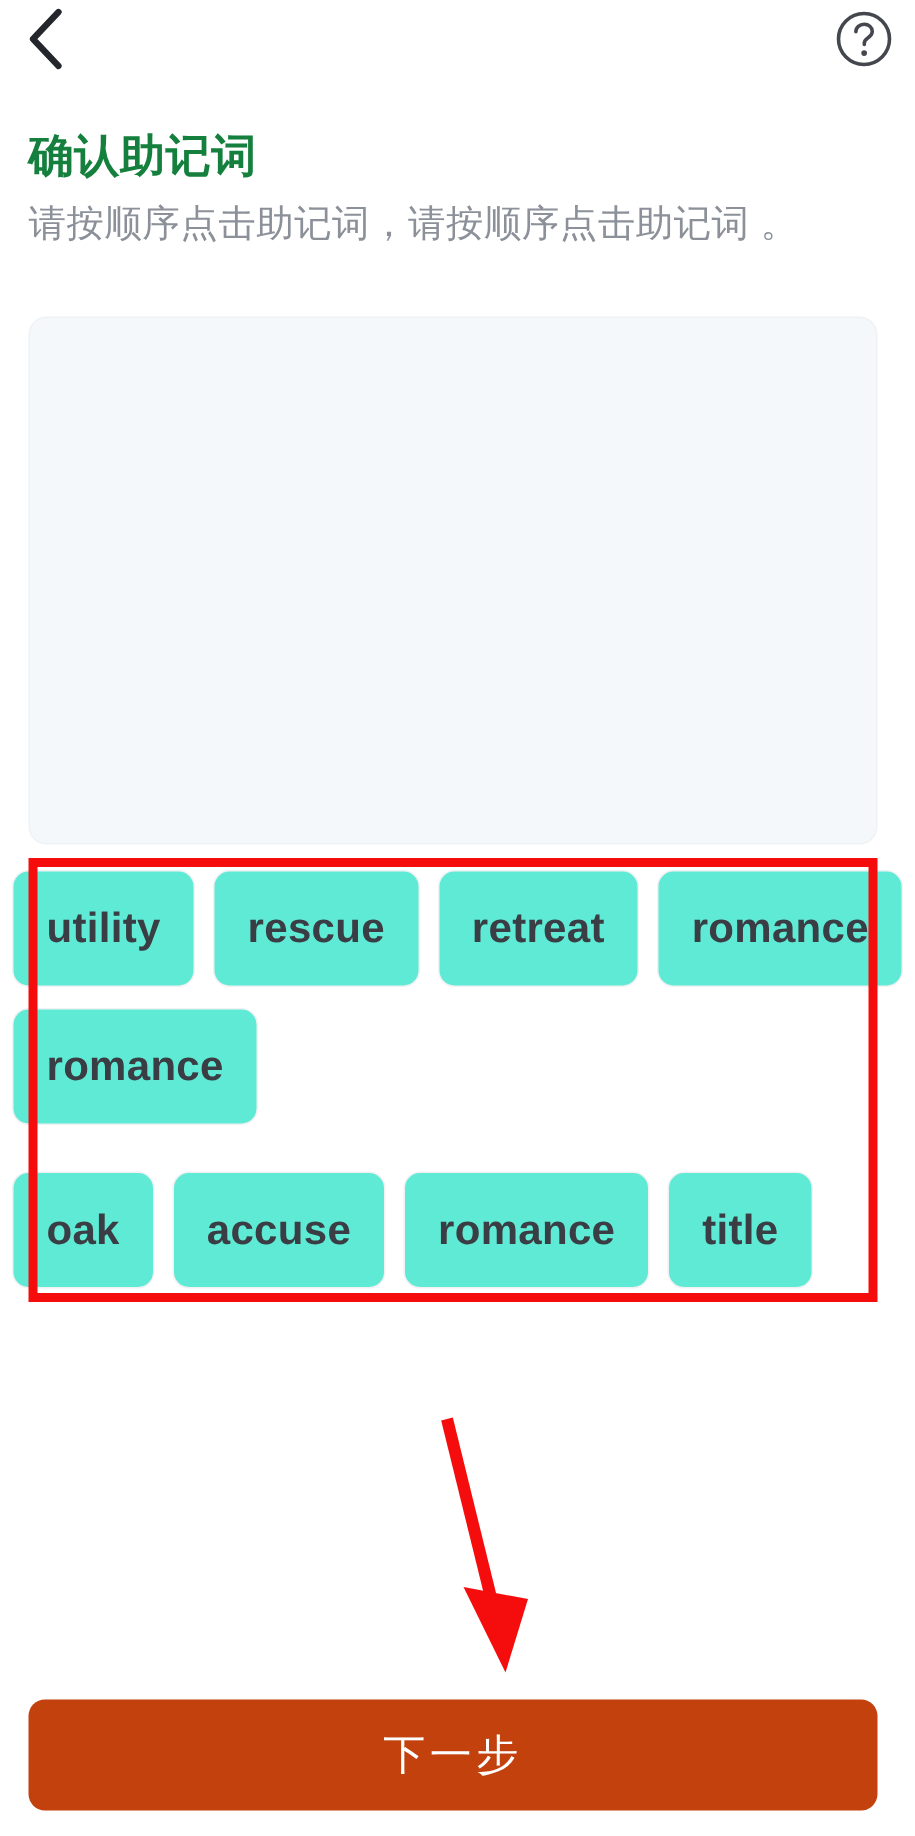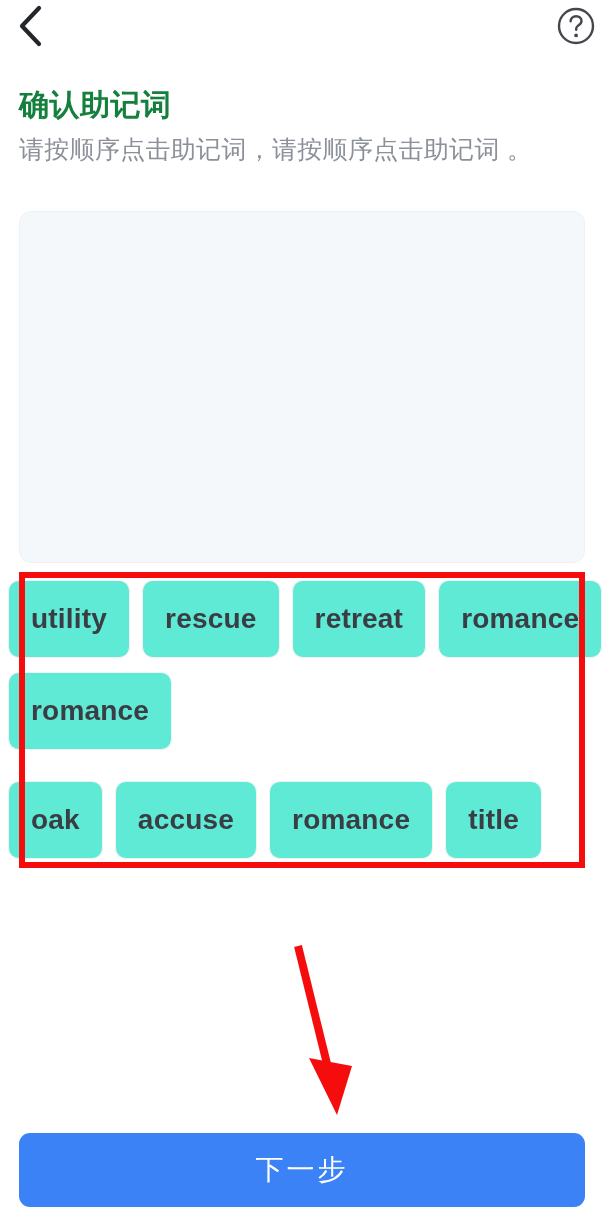--- a/index.html
+++ b/index.html
@@ -143,21 +143,21 @@
   }
 
   
   .next-btn {
     position: absolute;
     left: 19px;
     top: 1133px;
     width: 566px;
     height: 74px;
     box-sizing: border-box;
-    background: #3b82f6;
+    background: #c2410c;
     border: none;
     border-radius: 11px;
     color: #ffffff;
     font-size: 28px;
     font-family: "Liberation Sans", "DejaVu Sans", sans-serif;
     letter-spacing: 3px;
     display: flex;
     align-items: center;
     justify-content: center;
     cursor: default;

